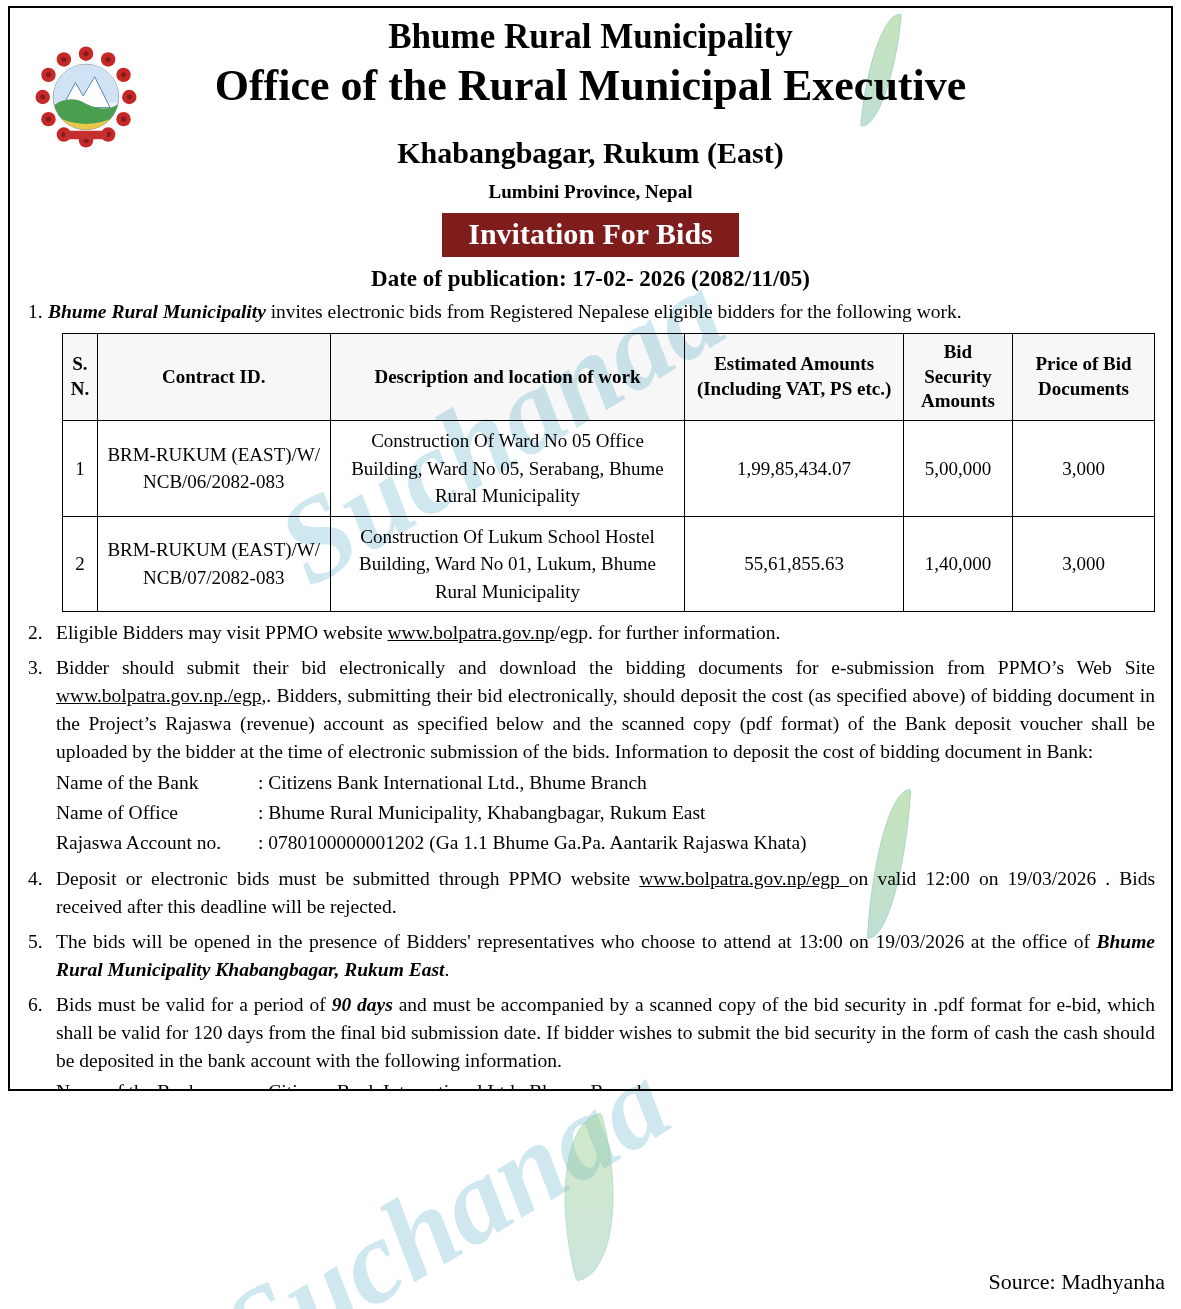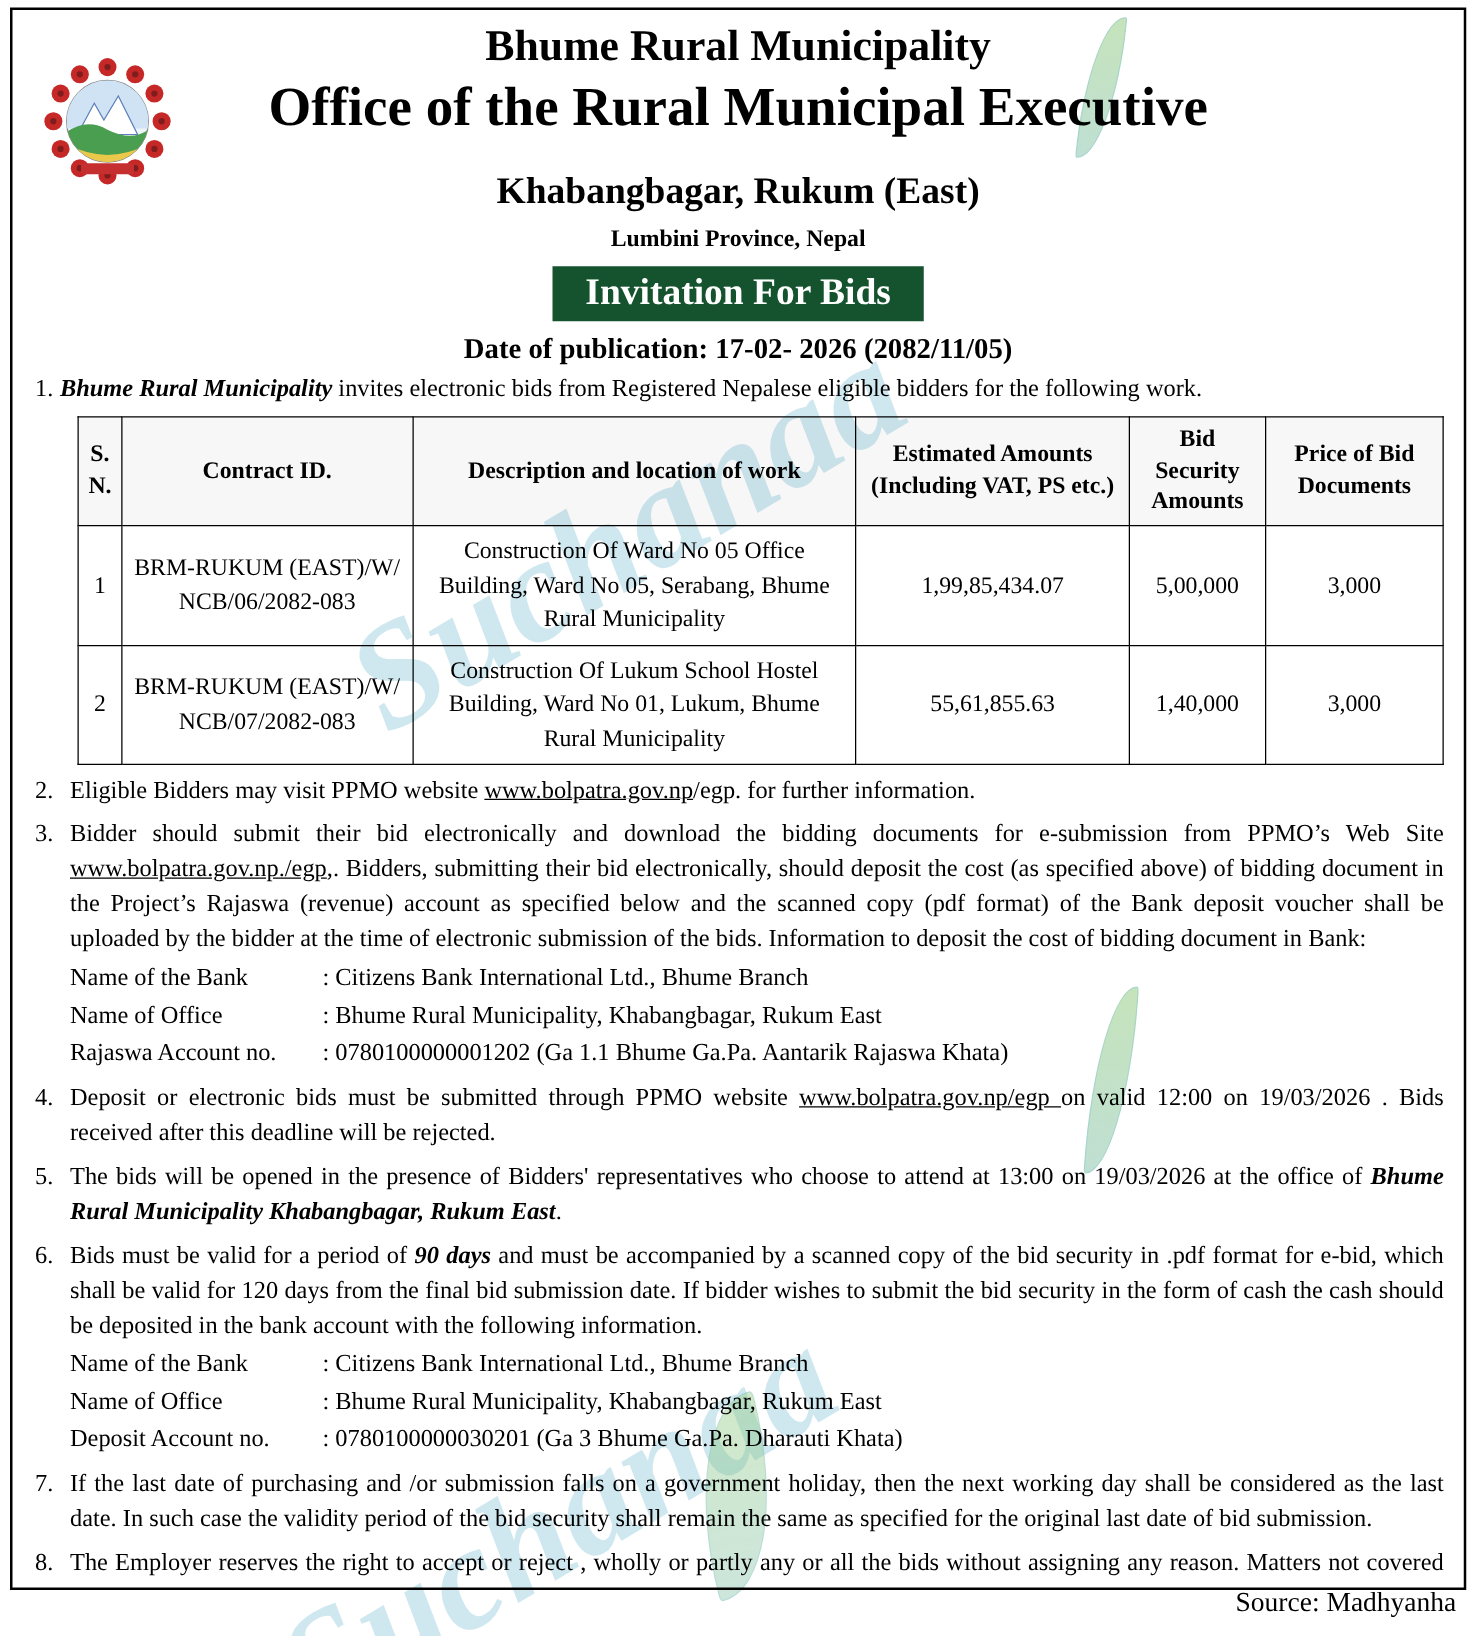--- a/index.html
+++ b/index.html
@@ -26,36 +26,36 @@
     border:1px solid rgba(120,190,210,0.35);
     border-radius:100% 4% 100% 4%;
   }
   .leaf-1 { left:866px; top:12px;  width:30px; height:116px; transform:rotate(6deg); }
   .leaf-2 { left:872px; top:788px; width:34px; height:152px; transform:rotate(4deg); }
   .leaf-3 { left:556px; top:1118px; width:66px; height:158px; transform:rotate(-14deg); opacity:.8; }
 
   
   .sheet {
     position:absolute; left:8px; top:6px; z-index:1;
-    width:1165px; height:1266px;
+    width:1165px; height:1085px;
     border:2px solid #000;
     padding:8px 14px 6px 14px;
     overflow:hidden;
   }
 
   
   .header { position:relative; text-align:center; }
   .logo { position:absolute; left:8px; top:30px; width:108px; height:102px; }
   .title-municipality { font-size:35px; font-weight:bold; line-height:42px; }
   .title-office { font-size:44px; font-weight:bold; line-height:52px; margin-top:2px; }
   .addr { font-size:30px; font-weight:bold; margin-top:24px; }
   .province { font-size:19px; font-weight:bold; margin-top:11px; }
   .banner-wrap { margin-top:10px; }
   .banner {
-    display:inline-block; background:#14532d; color:#fff;
+    display:inline-block; background:#7f1d1d; color:#fff;
     font-size:30px; font-weight:bold; padding:4px 26px 6px;
   }
   .pubdate { font-size:23px; font-weight:bold; margin-top:9px; }
 
   
   .item { display:flex; margin-top:7px; font-size:19.5px; line-height:28px; }
   .item-num { width:32px; flex:none; padding-left:4px; }
   .item-body { flex:1; text-align:justify; padding-right:2px; }
   .seg-normal {}
   .seg-bold { font-weight:normal; }

